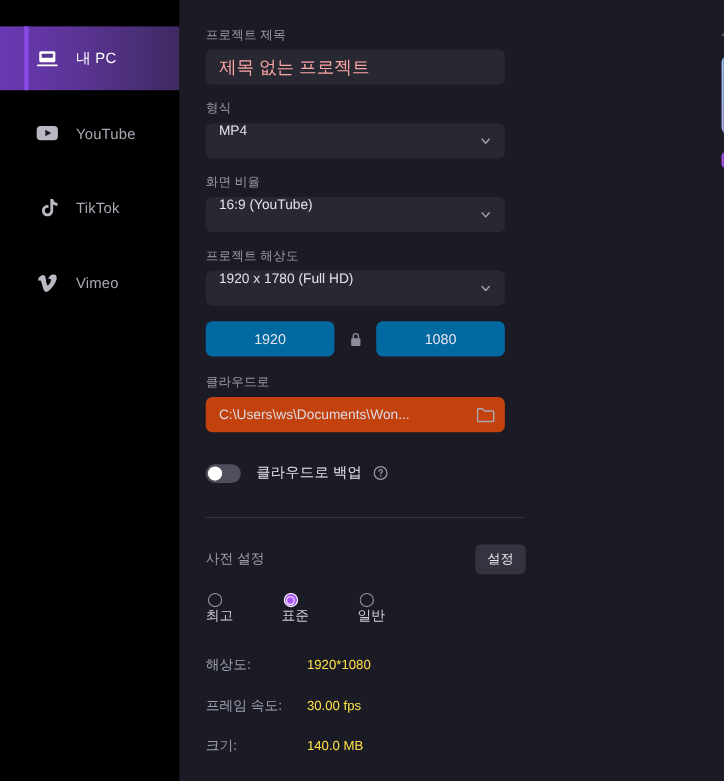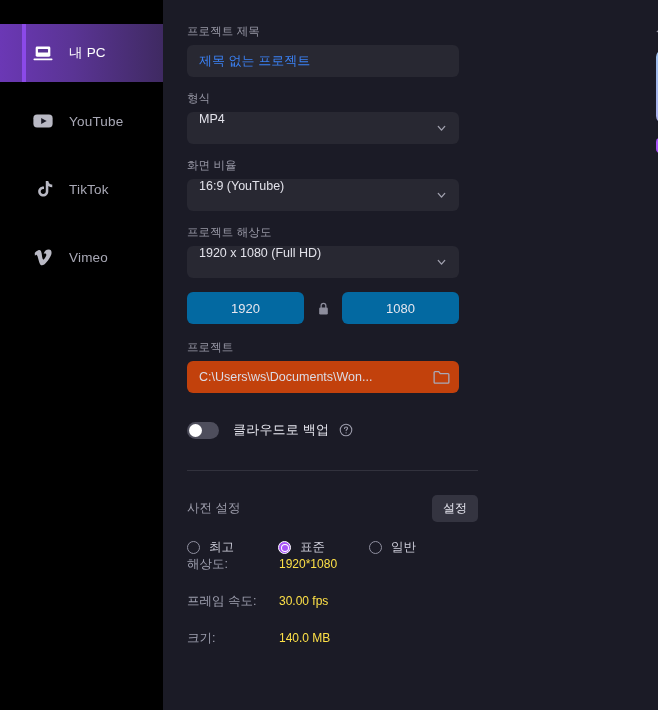--- a/index.html
+++ b/index.html
@@ -102,22 +102,22 @@
     background: #282832;
     border: none;
     border-radius: 6px;
     display: flex;
     align-items: center;
     padding: 0 12px;
     margin-bottom: 14px;
     cursor: text;
   }
   .input-box .val {
-    font-size: 13px;
-    color: #3b82f6;
+    font-size: 16px;
+    color: #fca5a5;
     white-space: nowrap;
     overflow: hidden;
     text-overflow: ellipsis;
   }
 
   .select-box {
     position: relative;
     width: 272px;
     height: 32px;
     background: #282832;
@@ -269,20 +269,21 @@
     display: flex;
     align-items: center;
     margin-top: 17px;
     width: 272px;
   }
   .radio-item {
     display: flex;
     align-items: center;
     cursor: pointer;
     margin-right: 44px;
+    flex-direction: column;
   }
   .radio-item:last-child { margin-right: 0; }
   .radio-dot {
     width: 13px;
     height: 13px;
     border-radius: 50%;
     border: 1.5px solid #9090a0;
     margin-right: 9px;
     position: relative;
     flex: 0 0 13px;
@@ -295,21 +296,21 @@
     content: "";
     position: absolute;
     inset: 1.5px;
     border-radius: 50%;
     background: #a855f7;
     box-shadow: 0 0 0 1px #ffffff inset;
   }
   .radio-label { font-size: 12.5px; color: #cfcfdb; }
 
   
-  .info-rows { width: 272px; }
+  .info-rows { margin-top: 27px; width: 272px; }
   .info-row {
     display: flex;
     align-items: baseline;
     margin-bottom: 20px;
   }
   .info-key {
     font-size: 12.5px;
     color: #9fa0b0;
     width: 92px;
     flex: 0 0 92px;
@@ -433,21 +434,21 @@
         <span class="val">16:9 (YouTube)</span>
         <span class="chev">
           <svg viewBox="0 0 24 24" fill="none" stroke="currentColor" stroke-width="2.4" stroke-linecap="round" stroke-linejoin="round">
               <polyline points="6 9 12 16 18 9"></polyline>
             </svg>
         </span>
       </div>
 
       <div class="field-label">프로젝트 해상도</div>
       <div class="select-box">
-        <span class="val">1920 x 1080 (Full HD)</span>
+        <span class="val">1920 x 1780 (Full HD)</span>
         <span class="chev">
           <svg viewBox="0 0 24 24" fill="none" stroke="currentColor" stroke-width="2.4" stroke-linecap="round" stroke-linejoin="round">
               <polyline points="6 9 12 16 18 9"></polyline>
             </svg>
         </span>
       </div>
 
       <div class="dim-row">
         <div class="dim-field">
           <span class="val">1920</span>
@@ -458,21 +459,21 @@
               <rect x="1.5" y="7" width="11" height="9" rx="1.6" fill="currentColor" stroke="none"></rect>
               <path d="M4 7V4.6a3 3 0 0 1 6 0V7" stroke-linecap="round"></path>
             </svg>
           </span>
         </div>
         <div class="dim-field">
           <span class="val">1080</span>
         </div>
       </div>
 
-      <div class="field-label">프로젝트</div>
+      <div class="field-label">클라우드로</div>
       <div class="dir-box">
         <span class="val">C:\Users\ws\Documents\Won...</span>
         <span class="folder-btn">
           <svg viewBox="0 0 18 16" fill="none" stroke="currentColor" stroke-width="1.4">
             <path d="M1.2 13.6V3.2c0-.5.4-.9.9-.9h4l1.6 2h8.2c.5 0 .9.4.9.9v8.4c0 .5-.4.9-.9.9H2.1c-.5 0-.9-.4-.9-.9z" stroke-linejoin="round"></path>
           </svg>
         </span>
       </div>
 
       <div class="toggle-row">

